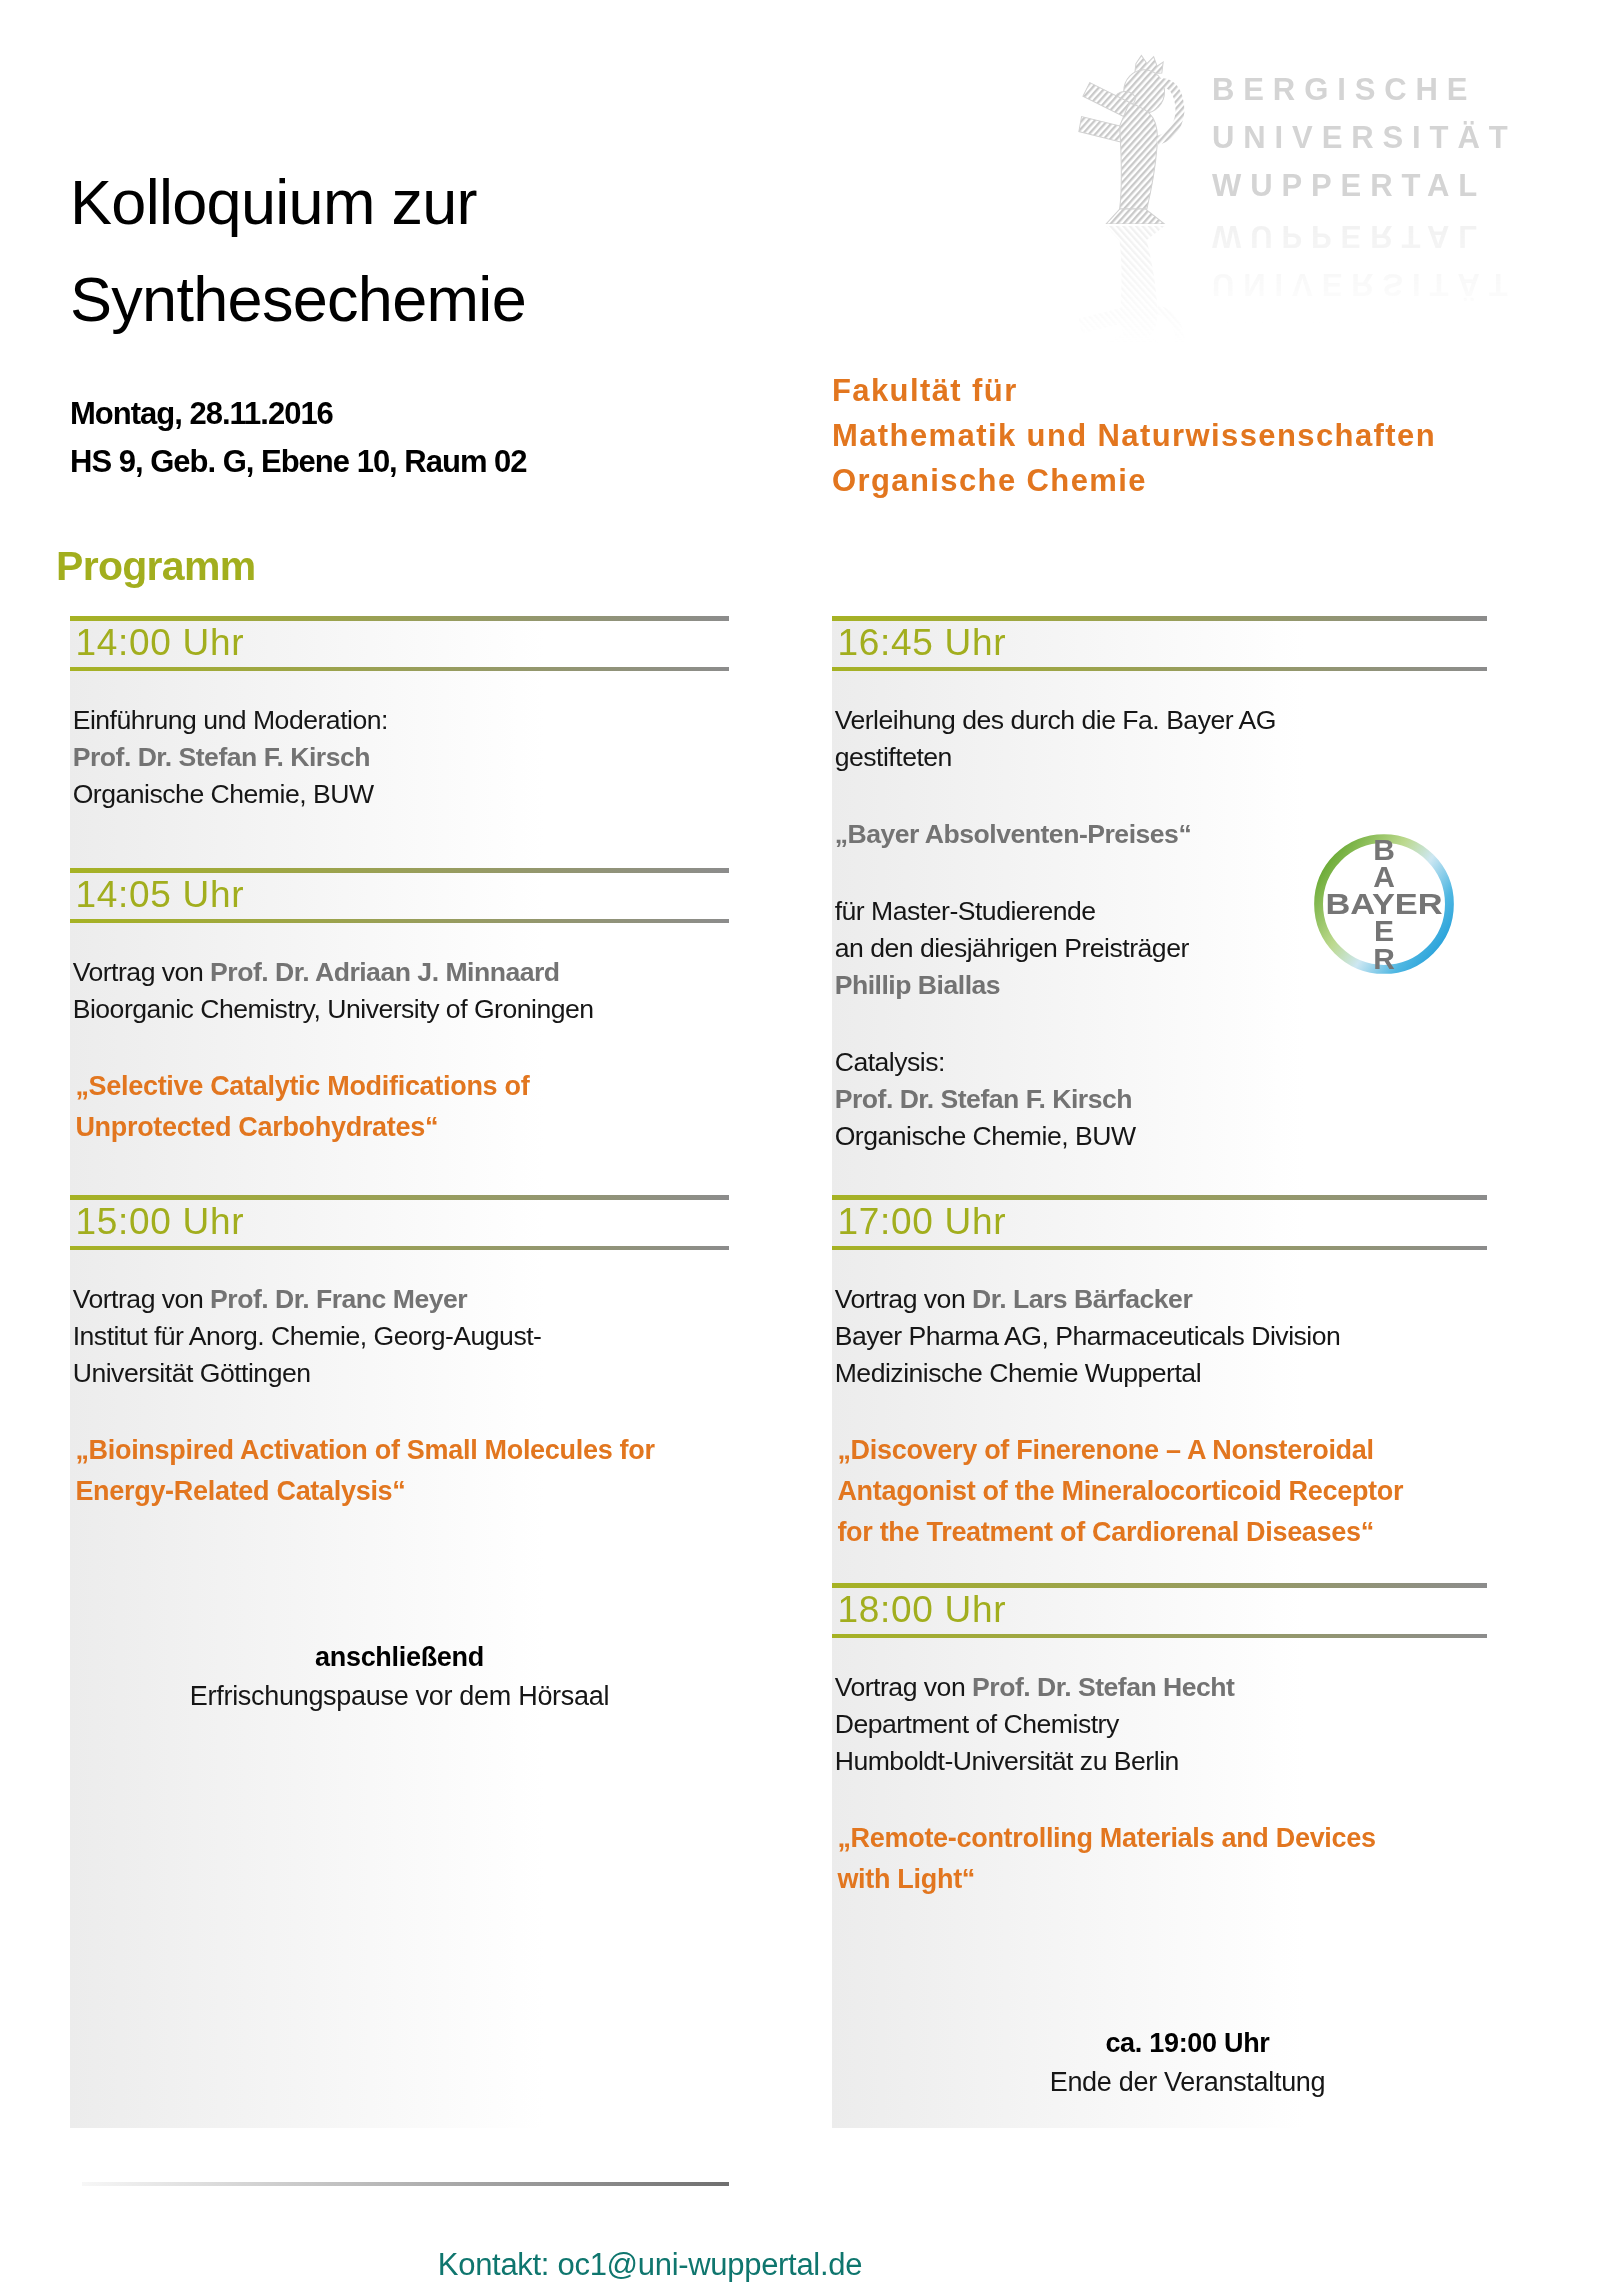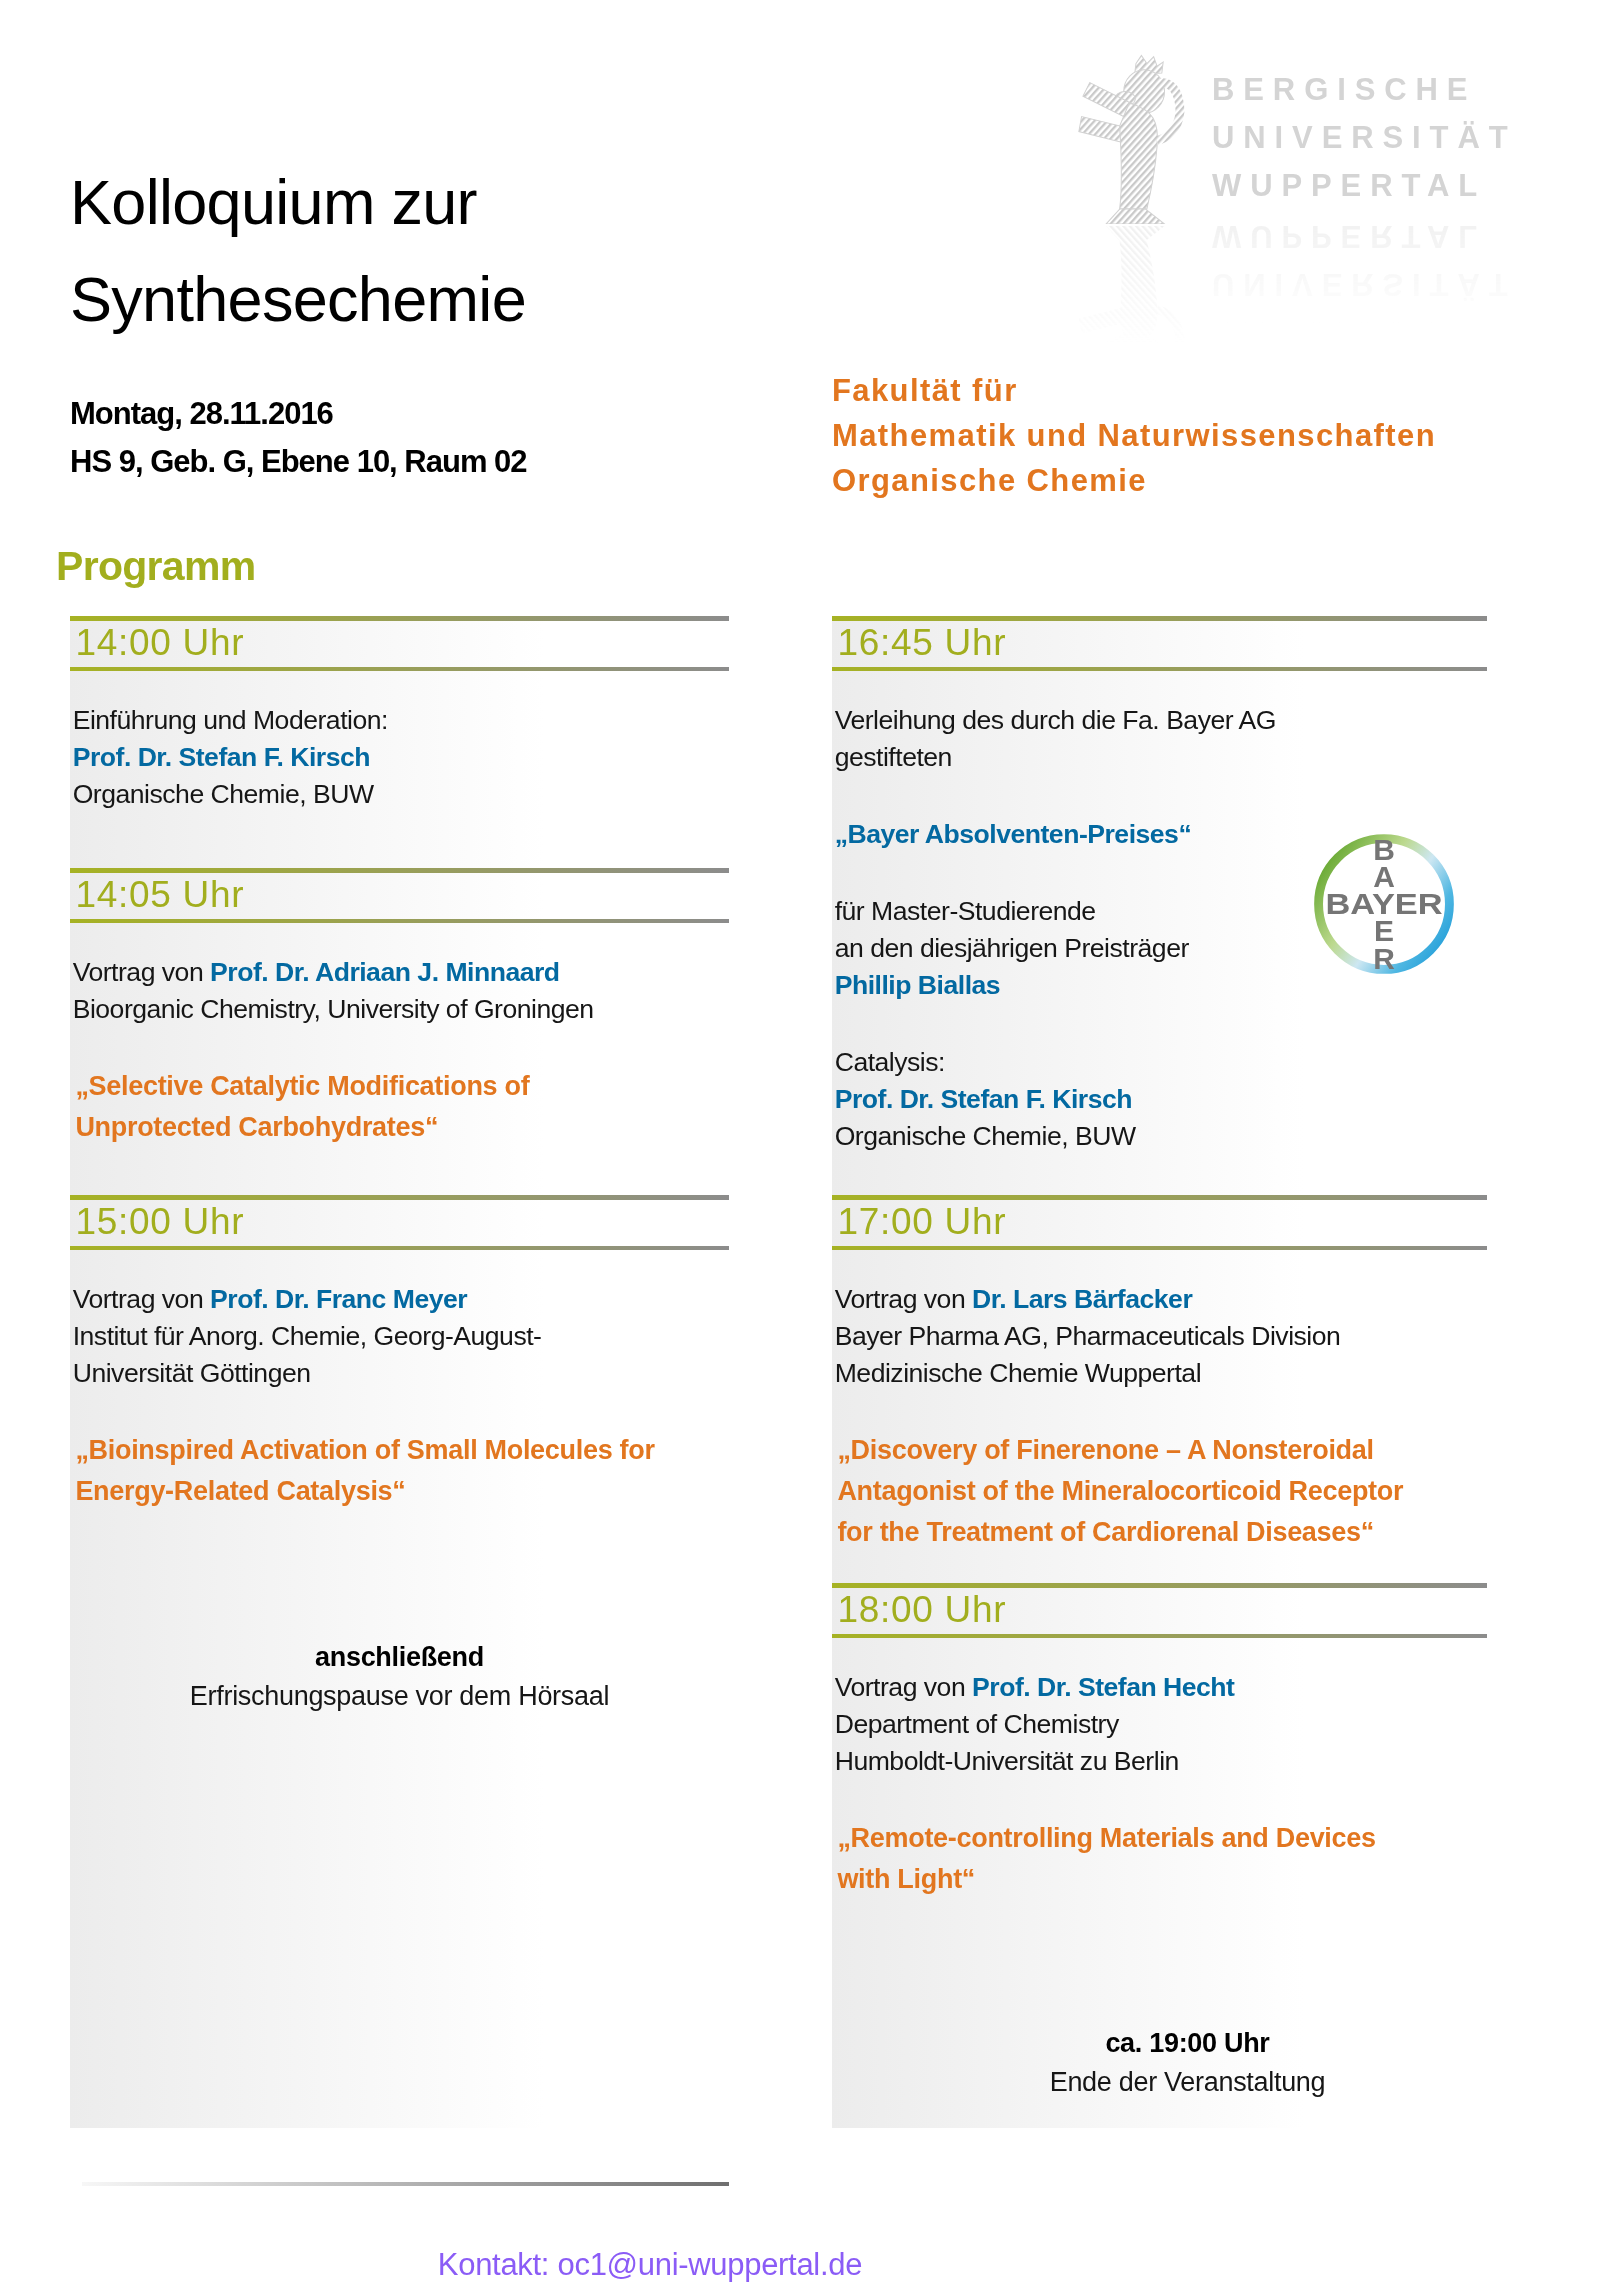--- a/index.html
+++ b/index.html
@@ -35,37 +35,37 @@
   .panel{position:absolute;top:616px;height:1512px;
          background:linear-gradient(to right,#ececec 0%,#f6f6f6 38%,#ffffff 72%);}
   .panel.left{left:70px;width:659px;}
   .panel.right{left:832px;width:655px;}
 
   
   .slot{position:absolute;}
   .slot-rule{height:4.8px;background:linear-gradient(to right,#a6b223,#8c8c8c);}
   .slot-time{font-size:37px;letter-spacing:0.7px;color:#a2ae1e;padding:2px 0 4.8px 5.4px;line-height:39px;}
   .slot-body{margin-top:31px;font-size:26.6px;line-height:37px;letter-spacing:-0.5px;color:#161616;padding-left:2.7px;}
-  .slot-body b{color:#0369a1;}
+  .slot-body b{color:#737373;}
   .para + .para{margin-top:40px;}
   .talk-title{margin-top:38px;font-size:27px;line-height:41px;font-weight:bold;
               color:#e2761f;letter-spacing:-0.3px;padding-left:2.7px;}
 
   .center-note{position:absolute;text-align:center;font-size:27px;line-height:39px;
                letter-spacing:-0.3px;color:#161616;}
   .center-note .lead{font-weight:bold;color:#000;}
 
   
   .bayer-logo{position:absolute;left:1307px;top:827px;width:154px;height:154px;}
 
   
   .footer-rule{position:absolute;left:82px;top:2182px;width:647px;height:4.1px;
                background:linear-gradient(to right,#f7f7f7,#6f6f6f);}
   .footer-contact{position:absolute;left:0;top:2247px;width:1300px;text-align:center;
-                  font-size:31px;letter-spacing:-0.3px;color:#8b5cf6;}
+                  font-size:31px;letter-spacing:-0.3px;color:#0f766e;}
 </style>
 </head>
 <body>
 
 <div class="page">
 
   <div class="panel left"></div>
   <div class="panel right"></div>
 
   <div class="doc-title">

